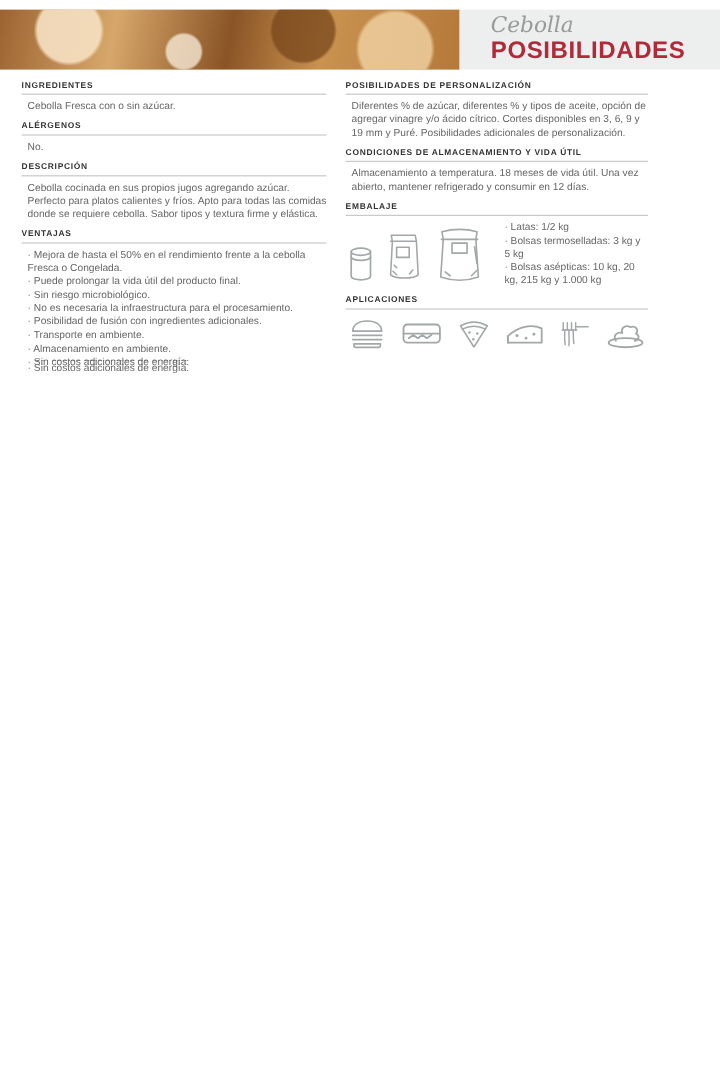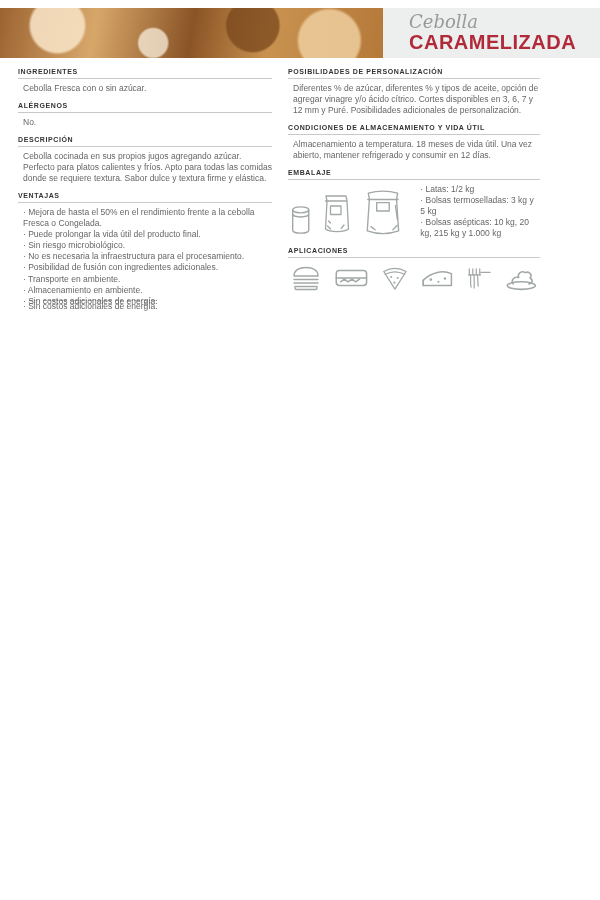--- a/index.html
+++ b/index.html
@@ -408,53 +408,53 @@
         </div>
       </div>
     </div>
   </section>
 
   <section class="product s3">
     <header class="banner">
       <div class="photo p3"></div>
       <div class="title-block">
         <div class="t-script">Cebolla</div>
-        <div class="t-main">CARAMELIZADA</div>
+        <div class="t-main">POSIBILIDADES</div>
       </div>
     </header>
     <div class="content">
       <div class="col-left">
         <div class="block">
           <h4 class="hd">INGREDIENTES</h4>
           <p class="body">Cebolla Fresca con o sin azúcar.</p>
         </div>
         <div class="block">
           <h4 class="hd">ALÉRGENOS</h4>
           <p class="body">No.</p>
         </div>
         <div class="block">
           <h4 class="hd">DESCRIPCIÓN</h4>
-          <p class="body">Cebolla cocinada en sus propios jugos agregando azúcar. Perfecto para platos calientes y fríos. Apto para todas las comidas donde se requiere textura. Sabor dulce y textura firme y elástica.</p>
+          <p class="body">Cebolla cocinada en sus propios jugos agregando azúcar. Perfecto para platos calientes y fríos. Apto para todas las comidas donde se requiere cebolla. Sabor tipos y textura firme y elástica.</p>
         </div>
         <div class="block">
           <h4 class="hd">VENTAJAS</h4>
           <p class="body multiline">· Mejora de hasta el 50% en el rendimiento frente a la cebolla Fresca o Congelada.
 · Puede prolongar la vida útil del producto final.
 · Sin riesgo microbiológico.
 · No es necesaria la infraestructura para el procesamiento.
 · Posibilidad de fusión con ingredientes adicionales.
 · Transporte en ambiente.
 · Almacenamiento en ambiente.
 · Sin costos adicionales de energía.</p>
         </div>
       </div>
       <div class="col-right">
         <div class="block">
           <h4 class="hd">POSIBILIDADES DE PERSONALIZACIÓN</h4>
-          <p class="body">Diferentes % de azúcar, diferentes % y tipos de aceite, opción de agregar vinagre y/o ácido cítrico. Cortes disponibles en 3, 6, 7 y 12 mm y Puré. Posibilidades adicionales de personalización.</p>
+          <p class="body">Diferentes % de azúcar, diferentes % y tipos de aceite, opción de agregar vinagre y/o ácido cítrico. Cortes disponibles en 3, 6, 9 y 19 mm y Puré. Posibilidades adicionales de personalización.</p>
         </div>
         <div class="block">
           <h4 class="hd">CONDICIONES DE ALMACENAMIENTO Y VIDA ÚTIL</h4>
           <p class="body">Almacenamiento a temperatura. 18 meses de vida útil. Una vez abierto, mantener refrigerado y consumir en 12 días.</p>
         </div>
         <div class="block">
           <h4 class="hd">EMBALAJE</h4>
           <div class="pkg-row">
             <div class="pkg-icons">
                 <span class="app-icon icon-can">

